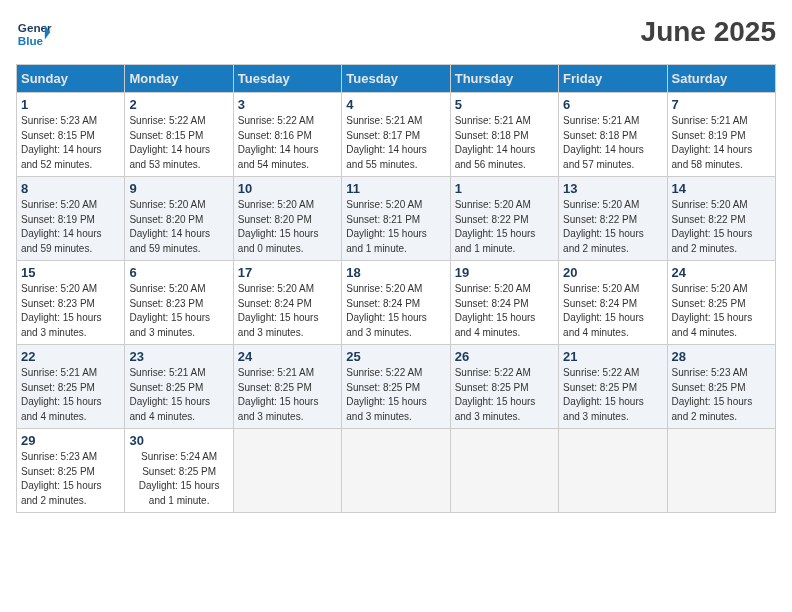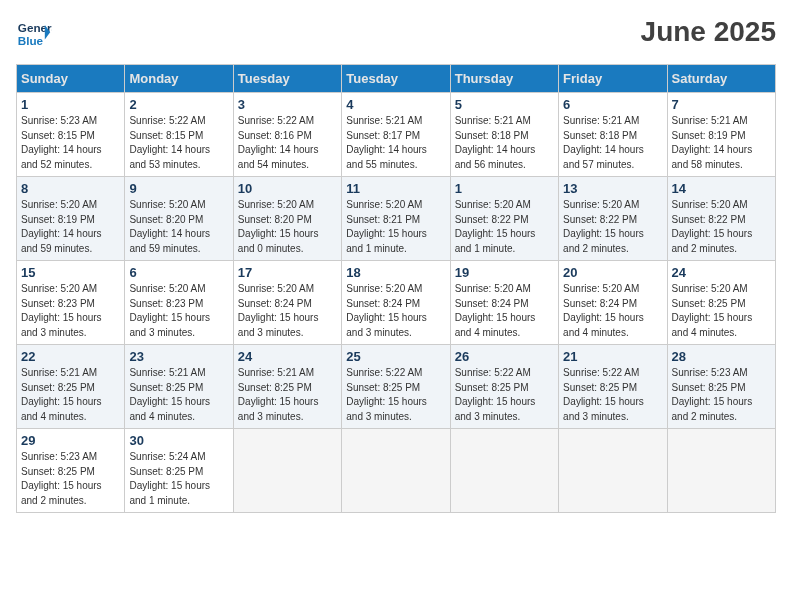--- a/index.html
+++ b/index.html
@@ -313,21 +313,21 @@
       <tr>
         <td>
           <span class="day-num">29</span>
           <div class="day-info" style="white-space: pre-line;">Sunrise: 5:23 AM
 Sunset: 8:25 PM
 Daylight: 15 hours
 and 2 minutes.</div>
         </td>
         <td>
           <span class="day-num">30</span>
-          <div class="day-info" style="white-space: pre-line;">Sunrise: 5:24 AM
+          <div class="day-info" style="white-space: pre-line; text-align: center;">Sunrise: 5:24 AM
 Sunset: 8:25 PM
 Daylight: 15 hours
 and 1 minute.</div>
         </td>
         <td class="empty-cell"></td>
         <td class="empty-cell"></td>
         <td class="empty-cell"></td>
         <td class="empty-cell"></td>
         <td class="empty-cell"></td>
       </tr>

